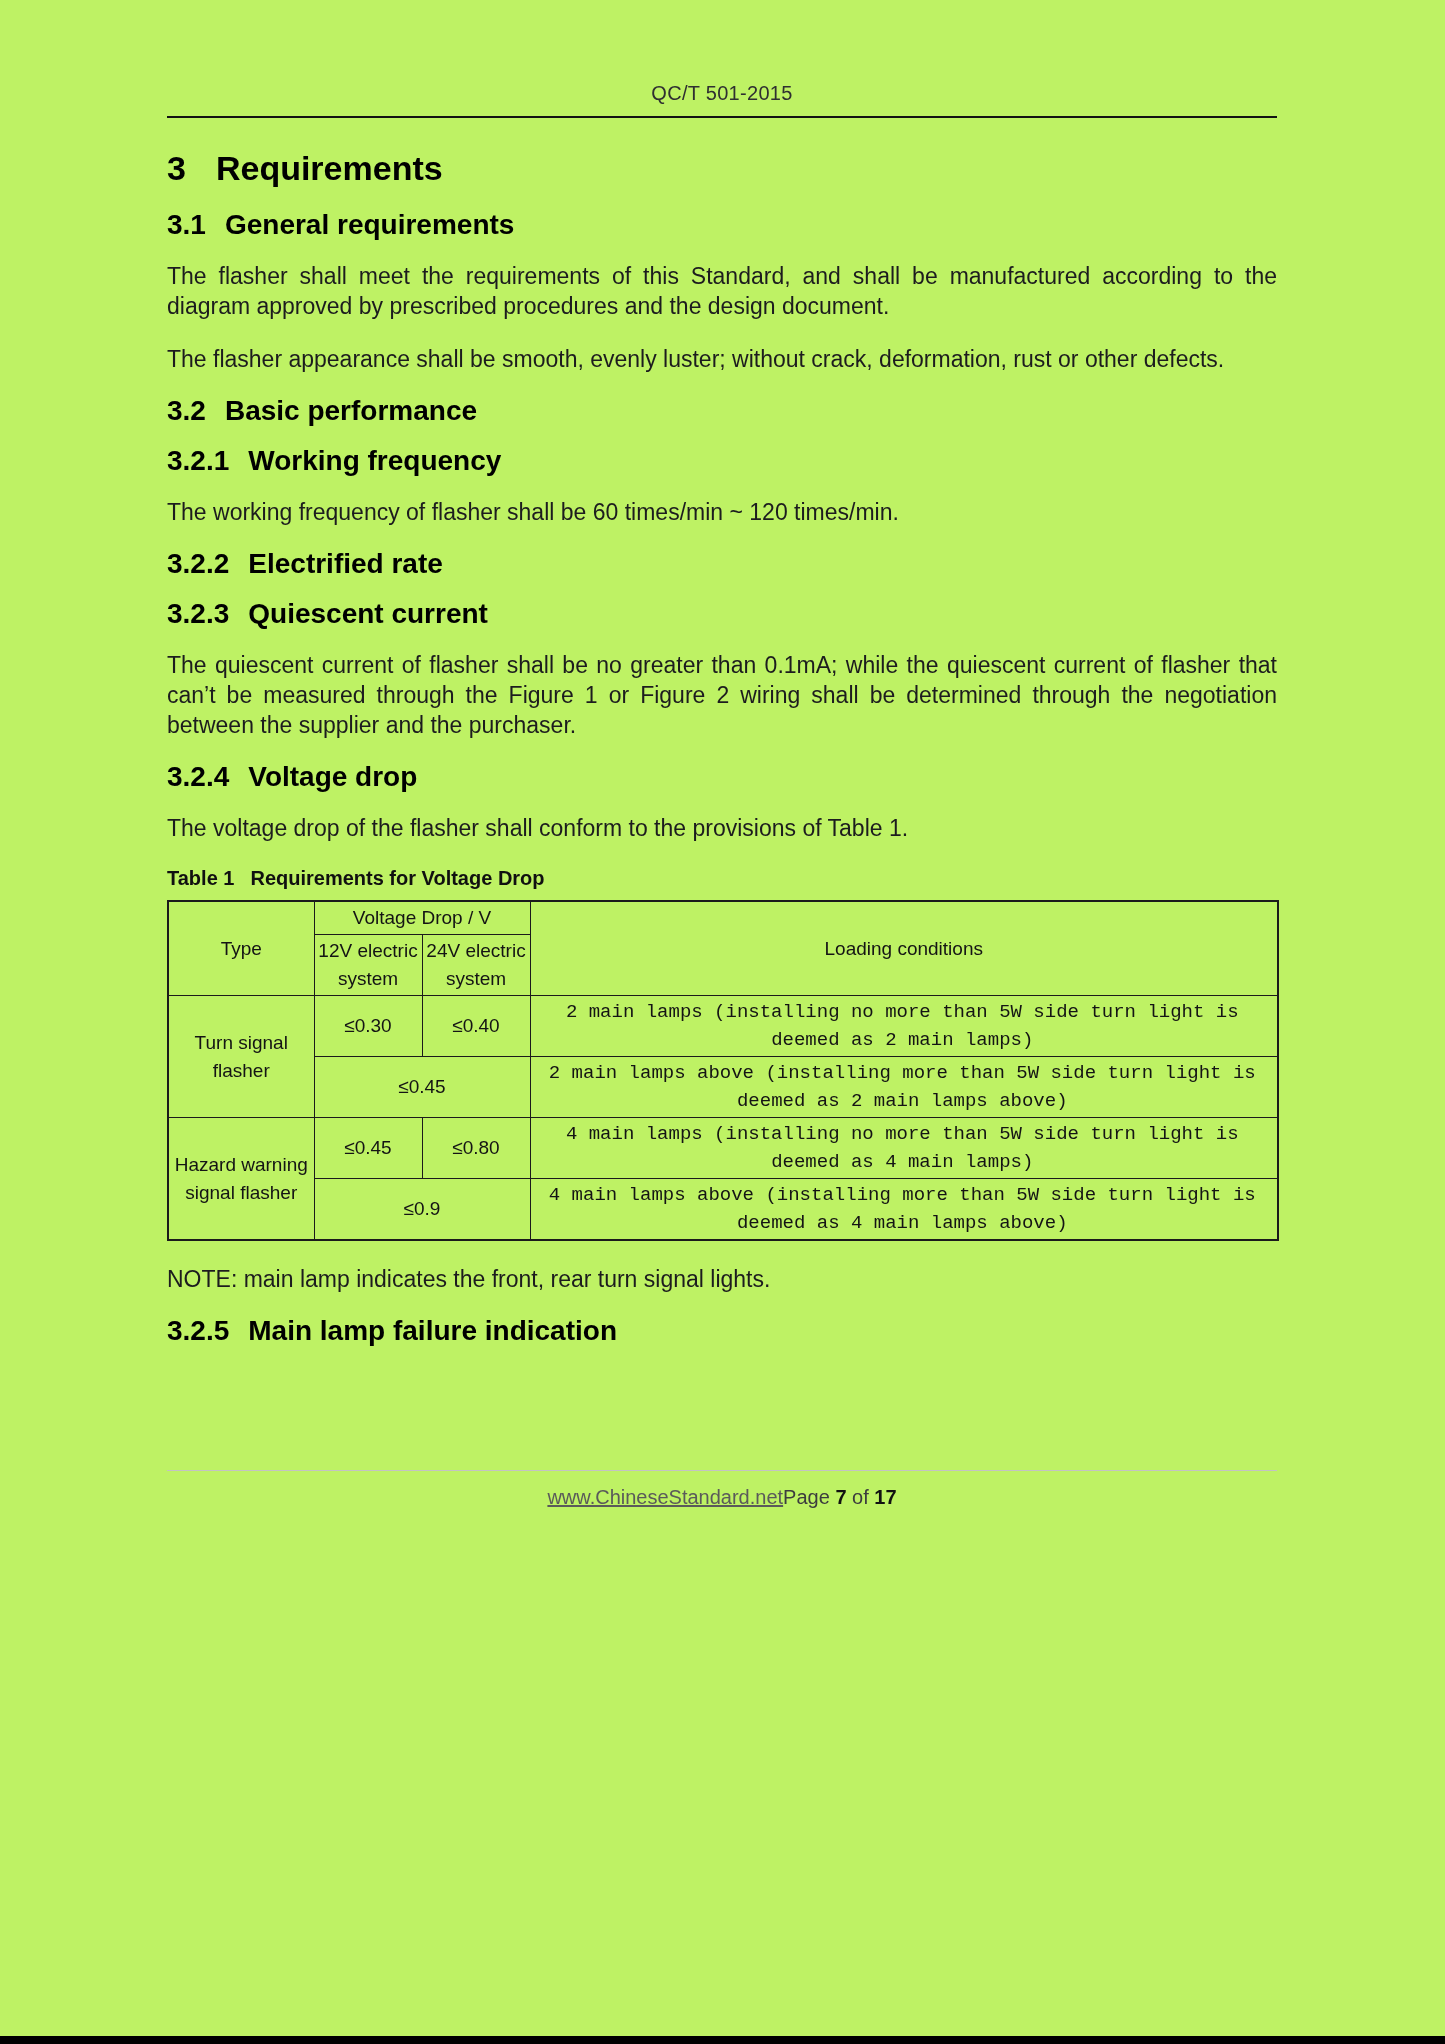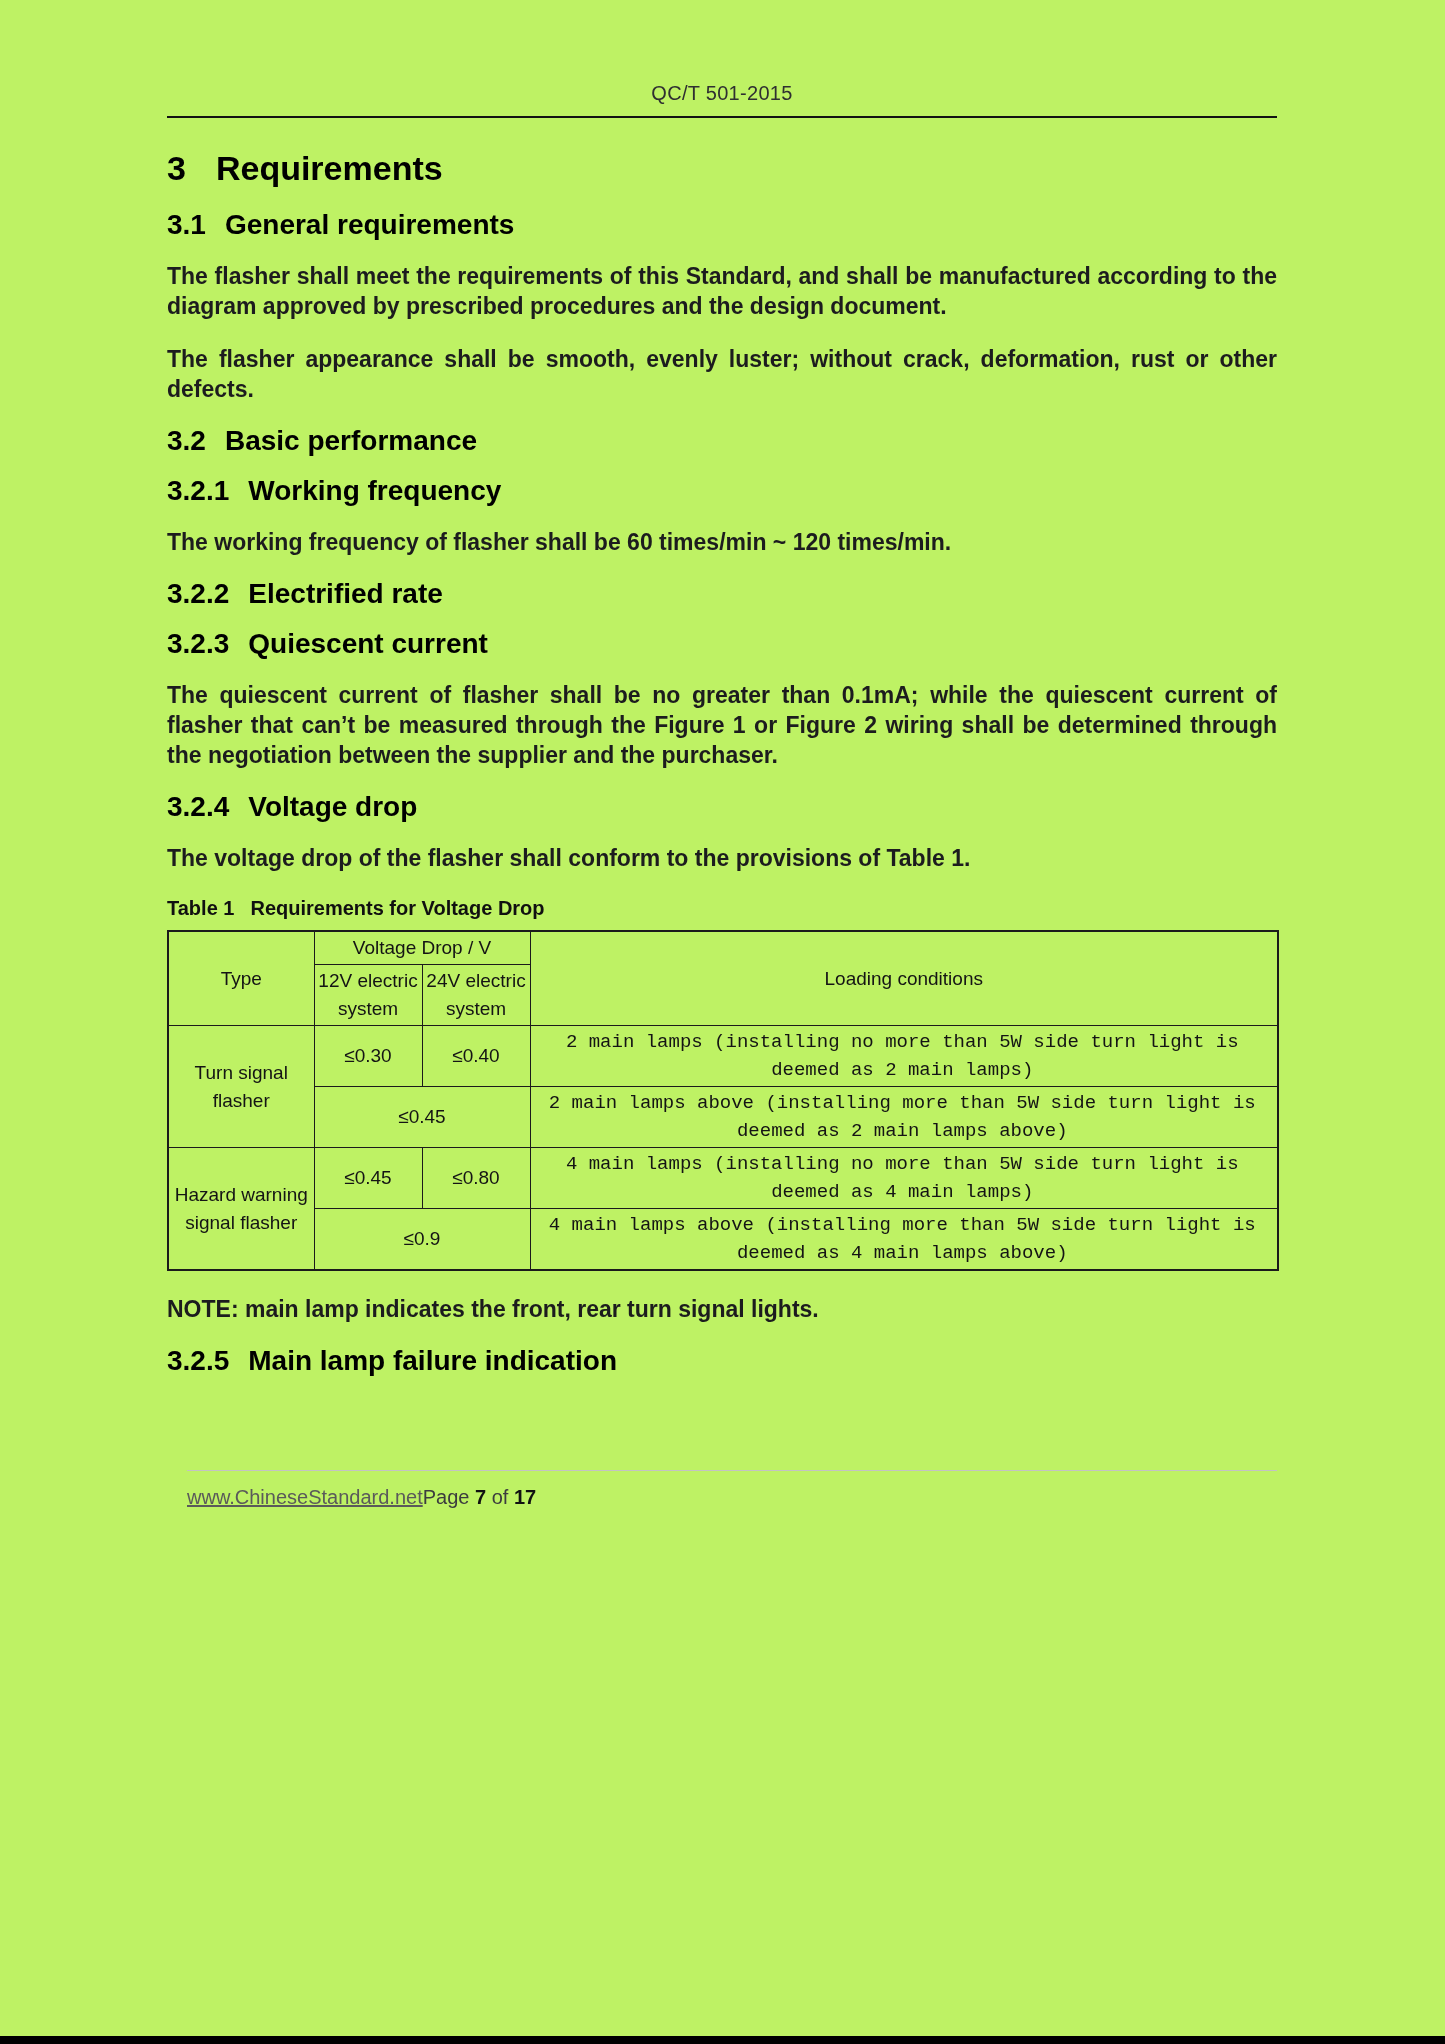--- a/index.html
+++ b/index.html
@@ -42,21 +42,20 @@
     color: #000;
   }
   .h2 .h-num { display: inline-block; margin-right: 19px; }
 
   p.body {
     margin-top: 23px;
     font-size: 23px;
     line-height: 30px;
     text-align: justify;
     color: #1c1c1e;
-    font-weight: bold;
   }
   p.note { text-align: left; }
 
   .table-caption {
     margin-top: 24px;
     text-align: left;
     font-size: 20px;
     font-weight: bold;
     color: #101010;
   }
@@ -88,24 +87,23 @@
   .vtable tr.dr  { height: 56px; }
 
   .page-footer {
     position: absolute;
     left: 167px;
     right: 168px;
     top: 1470px;
     border-top: 1px solid #c3c3c3;
     padding-top: 15px;
     display: flex;
-    justify-content: flex-start;
+    justify-content: center;
     align-items: baseline;
     font-size: 20px;
-    margin-left: 20px;
   }
   .site-link {
     color: #5a5a5a;
     text-decoration: underline;
     cursor: pointer;
   }
   .page-num { color: #3c3c3e; }
   .page-num b { color: #111; font-weight: bold; }
 
   .bottom-bar {

